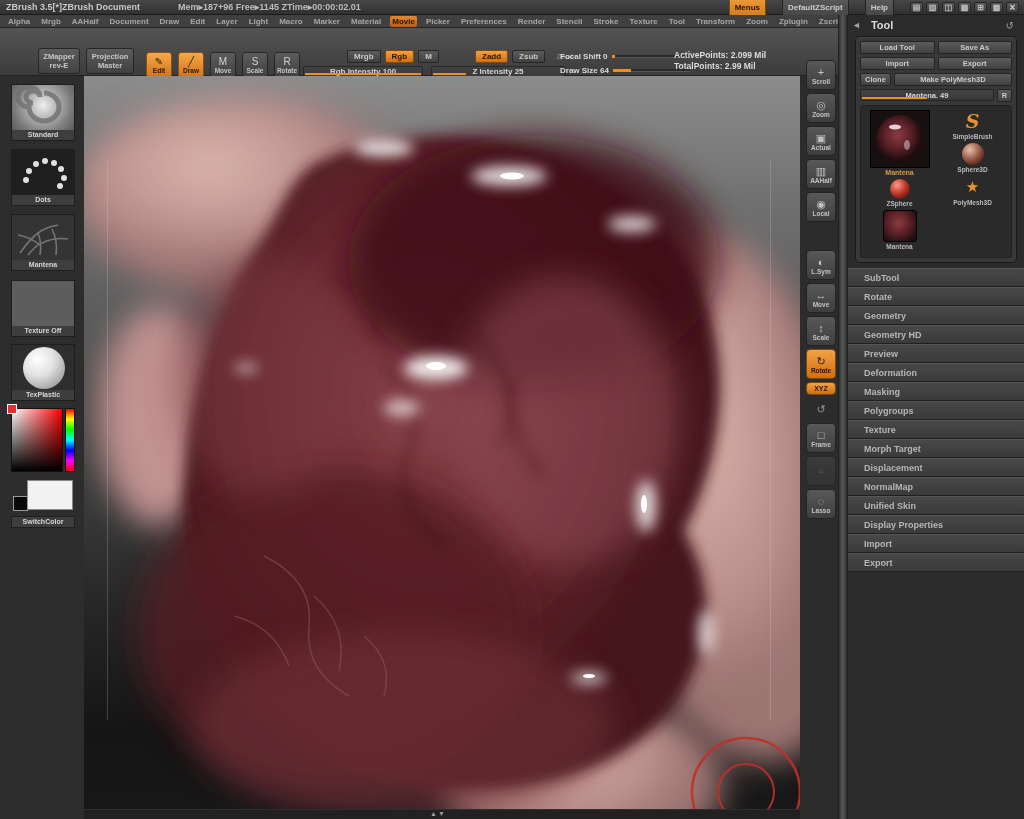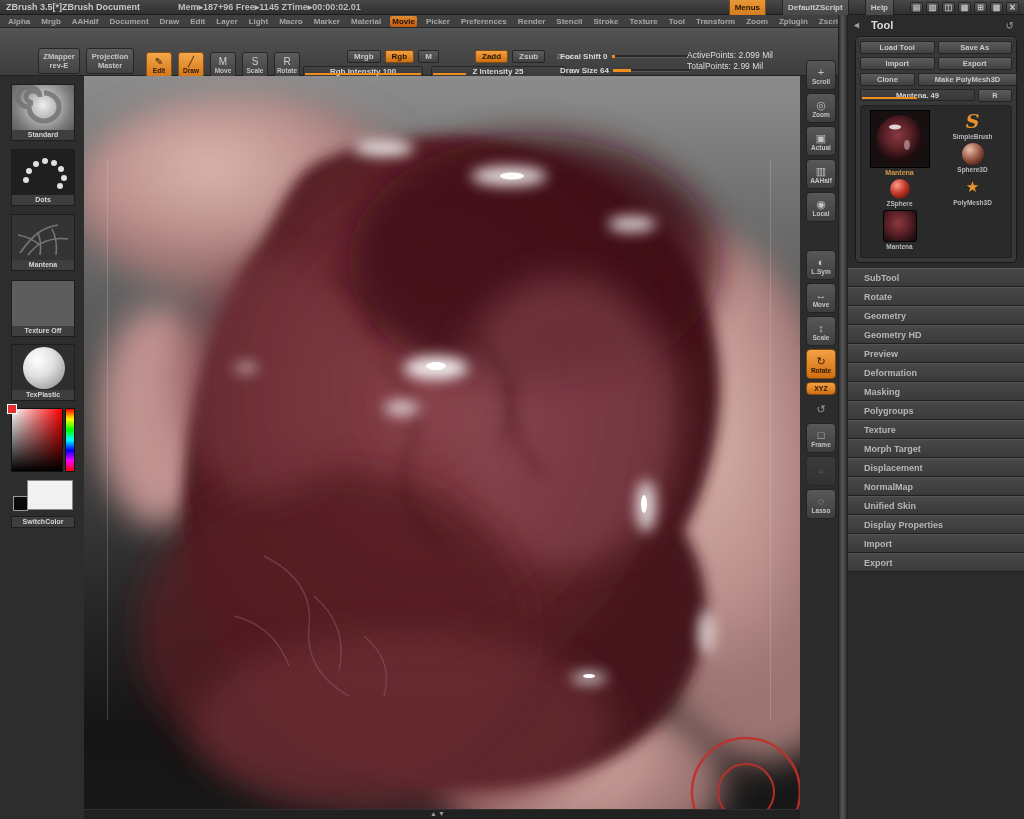--- a/index.html
+++ b/index.html
@@ -57,21 +57,21 @@
     border:1px solid #272727;border-radius:2px;cursor:pointer;}
   .bar-slider .barfill{position:absolute;left:1px;bottom:1px;height:2px;background:#ef8d1f;max-width:calc(100% - 2px);}
   .rgb-slider{left:303px;top:38px;width:120px;}
   .z-slider{left:431px;top:38px;width:134px;}
   .mini-slider{position:absolute;width:130px;height:10px;display:flex;align-items:center;gap:4px;cursor:pointer;}
   .mini-label{font-size:8px;font-weight:bold;color:#dadada;white-space:nowrap;}
   .rail{flex:1;height:3px;background:#2b2b2b;border-bottom:1px solid #565656;position:relative;}
   .railfill{position:absolute;left:0;top:0;height:3px;background:#ef8d1f;}
   .focal{left:560px;top:23px;}
   .drawsize{left:560px;top:37px;}
-  .points{position:absolute;left:674px;top:22px;font-size:8.5px;font-weight:normal;color:#dcdcdc;line-height:11px;margin-left:13px;}
+  .points{position:absolute;left:674px;top:22px;font-size:8.5px;font-weight:bold;color:#dcdcdc;line-height:11px;}
 
   
   .left-tray{position:absolute;left:0;top:76px;width:84px;height:743px;background:#2d2d2d;}
   .thumb{position:absolute;left:11px;width:64px;border:1px solid #1e1e1e;background:#4a4a4a;cursor:pointer;}
   .thumb .art{display:block;width:100%;height:45px;overflow:hidden;position:relative;}
   .thumb-label{display:block;width:100%;font-size:7px;font-weight:bold;color:#d6d6d6;text-align:center;
     background:#3e3e3e;padding:1px 0 2px;}
   .art-standard{background:radial-gradient(circle at 50% 45%,#efefef 0%,#bdbdbd 30%,#7d7d7d 70%,#5a5a5a 100%);}
   .art-dots{background:#1f1f1f;}
   .art-alpha{background:#343434;}
@@ -119,21 +119,21 @@
 
   
   .right-panel{position:absolute;left:848px;top:15px;width:176px;height:804px;background:#2b2b2b;}
   .panel-header{position:relative;height:20px;display:flex;align-items:center;}
   .collapse-icon{margin-left:4px;font-size:9px;color:#9f9f9f;cursor:pointer;}
   .panel-title{margin-left:10px;font-size:11px;font-weight:bold;color:#dadada;}
   .refresh-icon{margin-left:auto;margin-right:10px;font-size:10px;color:#9f9f9f;cursor:pointer;}
   .palette-box{margin:1px 7px 0;padding:4px;background:#383838;border:1px solid #191919;border-radius:5px;
     box-shadow:inset 0 1px 0 rgba(255,255,255,.08);}
   .pal-row{display:flex;gap:3px;margin-bottom:3px;}
-  .pal-btn{height:13px;display:flex;align-items:center;justify-content:center;padding:0 16px;
+  .pal-btn{height:13px;display:flex;align-items:center;justify-content:center;padding:0 4px;
     font-size:7.5px;font-weight:bold;color:#cacaca;background:linear-gradient(#5c5c5c,#414141);
     border:1px solid #242424;border-radius:2px;cursor:pointer;white-space:nowrap;}
   .grow{flex:1;}
   .pal-slider{position:relative;height:12px;display:flex;align-items:center;justify-content:center;
     font-size:7.5px;font-weight:bold;color:#d6d6d6;background:linear-gradient(#424242,#393939);
     border:1px solid #242424;border-radius:2px;cursor:pointer;}
   .pal-slider .barfill{position:absolute;left:1px;bottom:1px;height:2px;background:#ef8d1f;max-width:calc(100% - 2px);}
   .rbtn{width:15px;flex:none;}
   .inventory{display:flex;gap:4px;background:#2a2a2a;border:1px solid #202020;border-radius:3px;padding:4px;}
   .inv-col{flex:1;display:flex;flex-direction:column;align-items:center;}

